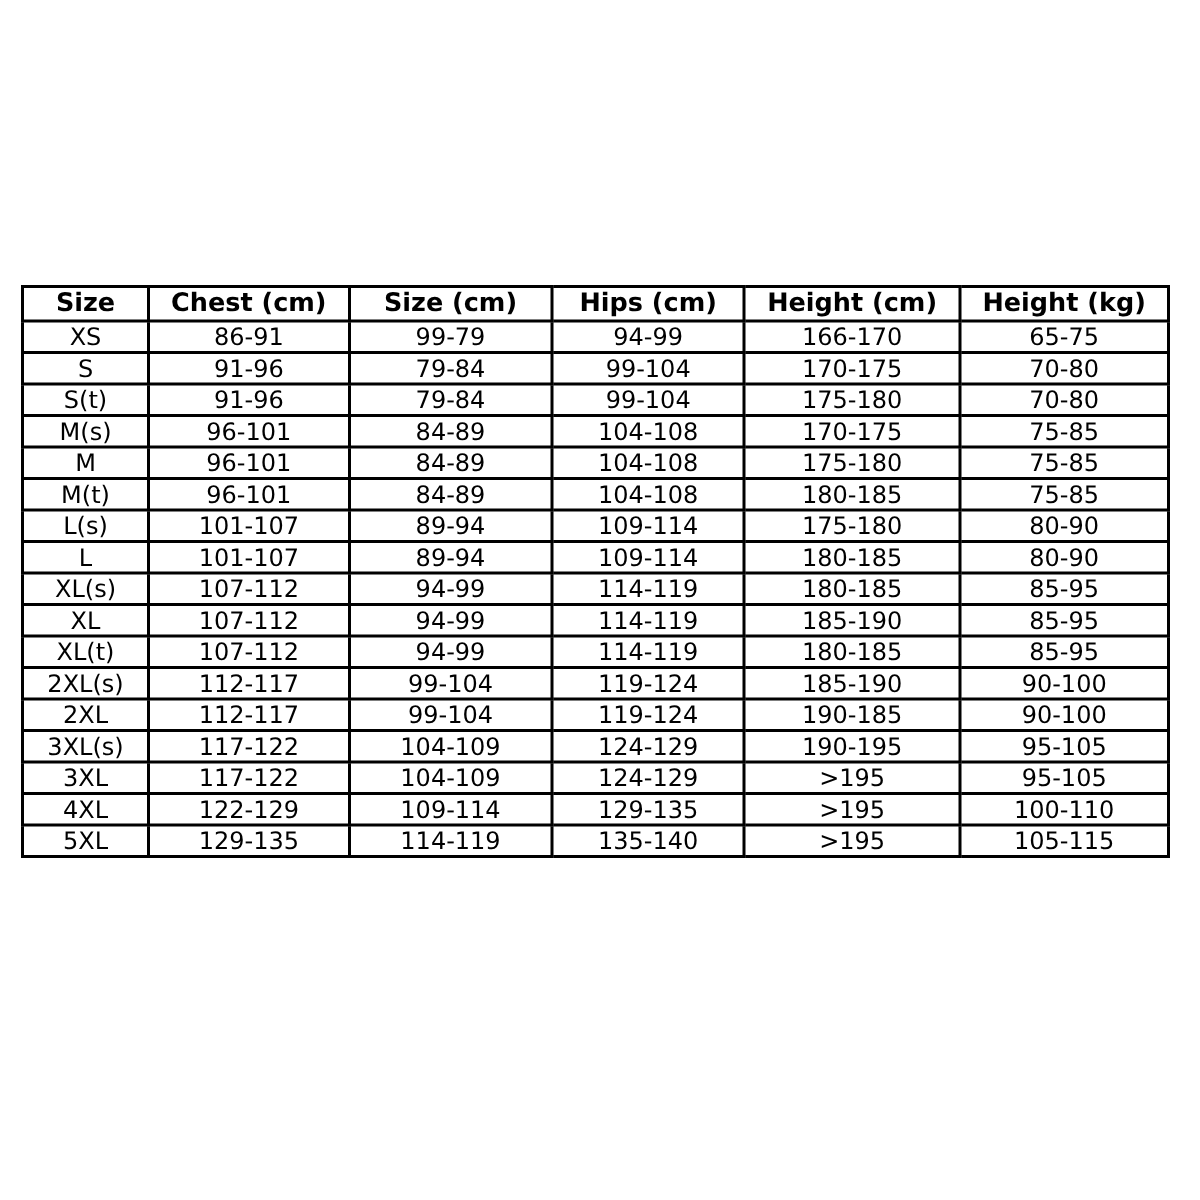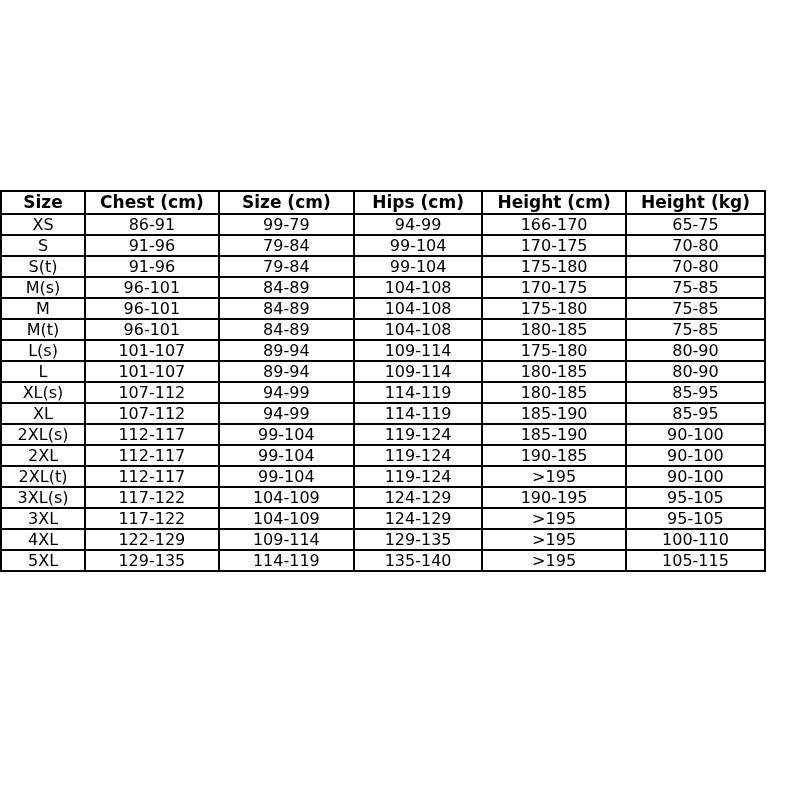--- a/index.html
+++ b/index.html
@@ -6,21 +6,21 @@
     margin: 0;
     padding: 0;
     width: 800px;
     height: 800px;
     background: #ffffff;
     font-family: "DejaVu Sans", "Liberation Sans", sans-serif;
     color: #000000;
   }
   .chart-wrap {
     position: absolute;
-    left: 0;
+    left: 14px;
     top: 190px;
     width: 766px;
   }
   table.size-chart {
     border-collapse: collapse;
     width: 100%;
     table-layout: fixed;
   }
   table.size-chart th,
   table.size-chart td {
@@ -147,41 +147,41 @@
         </tr>
         <tr>
           <td>XL</td>
           <td>107-112</td>
           <td>94-99</td>
           <td>114-119</td>
           <td>185-190</td>
           <td>85-95</td>
         </tr>
         <tr>
+          <td>XL(t)</td>
+          <td>107-112</td>
+          <td>94-99</td>
+          <td>114-119</td>
+          <td>180-185</td>
+          <td>85-95</td>
+        </tr>
+        <tr>
           <td>2XL(s)</td>
           <td>112-117</td>
           <td>99-104</td>
           <td>119-124</td>
           <td>185-190</td>
           <td>90-100</td>
         </tr>
         <tr>
           <td>2XL</td>
           <td>112-117</td>
           <td>99-104</td>
           <td>119-124</td>
           <td>190-185</td>
-          <td>90-100</td>
-        </tr>
-        <tr>
-          <td>2XL(t)</td>
-          <td>112-117</td>
-          <td>99-104</td>
-          <td>119-124</td>
-          <td>&gt;195</td>
           <td>90-100</td>
         </tr>
         <tr>
           <td>3XL(s)</td>
           <td>117-122</td>
           <td>104-109</td>
           <td>124-129</td>
           <td>190-195</td>
           <td>95-105</td>
         </tr>

